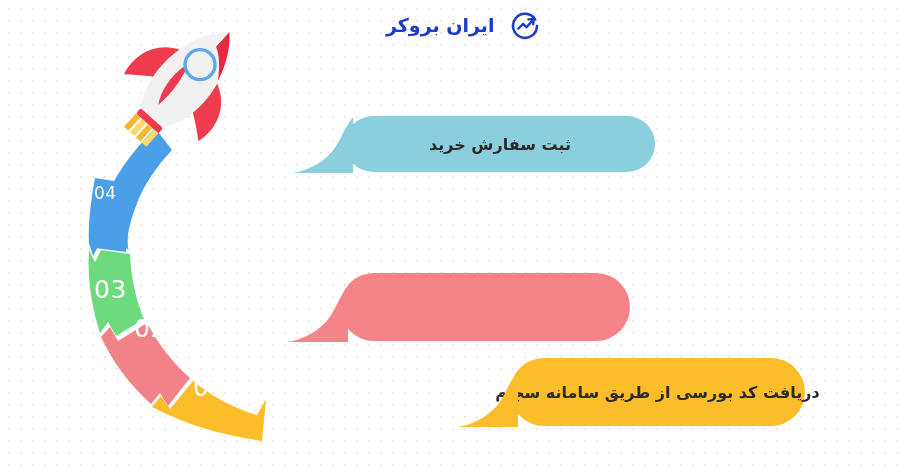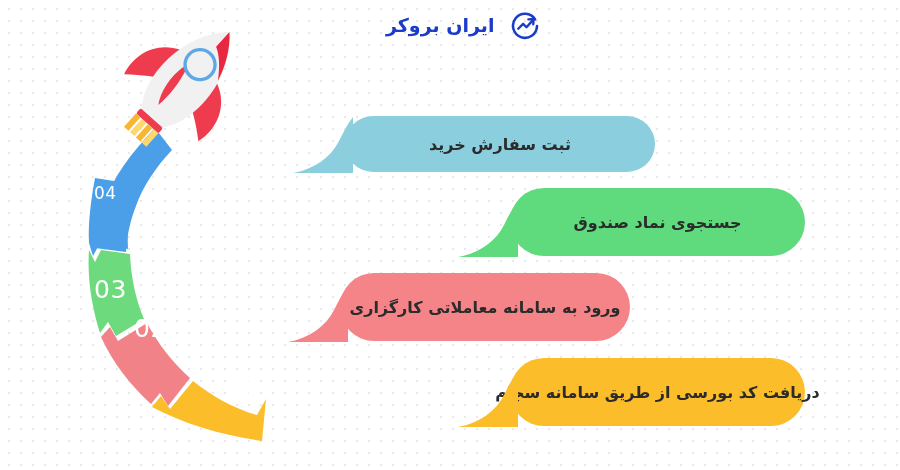--- a/index.html
+++ b/index.html
@@ -66,21 +66,21 @@
   .step-num {
     position: absolute;
     color: #ffffff;
     font-family: "DejaVu Sans", sans-serif;
     font-size: 25px;
     font-weight: normal;
     letter-spacing: 0.5px;
     line-height: 1;
     user-select: none;
   }
-  .num01 { left: 193px; top: 375px; margin-left: 32px; }
+  .num01 { left: 193px; top: 375px; }
   .num02 { left: 134px; top: 316px; }
   .num03 { left: 94px;  top: 265px; margin-top: 12px; }
   .num04 { left: 94px;  top: 185px; font-size: 17px; }
 
   
   .bubble {
     position: absolute;
     display: flex;
     align-items: center;
     justify-content: center;
@@ -207,32 +207,25 @@
   <span class="step-num num03">03</span>
   <span class="step-num num04">04</span>
 
   <div class="bubble" id="bubble-1">
     <svg class="bubble-tail" viewBox="0 0 60 56">
       <path d="M60,0 L60,56 L0,56 C22,52 38,40 46,24 C51,14 55,6 60,0 Z" fill="#8bcede"></path>
     </svg>
     <span class="bubble-label">ثبت سفارش خرید</span>
   </div>
 
-  <div class="bubble" id="bubble-2">
-    <svg class="bubble-tail" viewBox="0 0 60 56">
-      <path d="M60,0 L60,56 L0,56 C22,52 38,40 46,24 C51,14 55,6 60,0 Z" fill="#5fdb7d"></path>
-    </svg>
-    <span class="bubble-label">جستجوی نماد صندوق</span>
-  </div>
 
   <div class="bubble" id="bubble-3">
     <svg class="bubble-tail" viewBox="0 0 60 56">
       <path d="M60,0 L60,56 L0,56 C22,52 38,40 46,24 C51,14 55,6 60,0 Z" fill="#f58488"></path>
     </svg>
-    <span class="bubble-label">ورود به سامانه معاملاتی کارگزاری</span>
   </div>
 
   <div class="bubble" id="bubble-4">
     <svg class="bubble-tail" viewBox="0 0 60 56">
       <path d="M60,0 L60,56 L0,56 C22,52 38,40 46,24 C51,14 55,6 60,0 Z" fill="#fbbe2a"></path>
     </svg>
     <span class="bubble-label">دریافت کد بورسی از طریق سامانه سجام</span>
   </div>
 
 </div>

